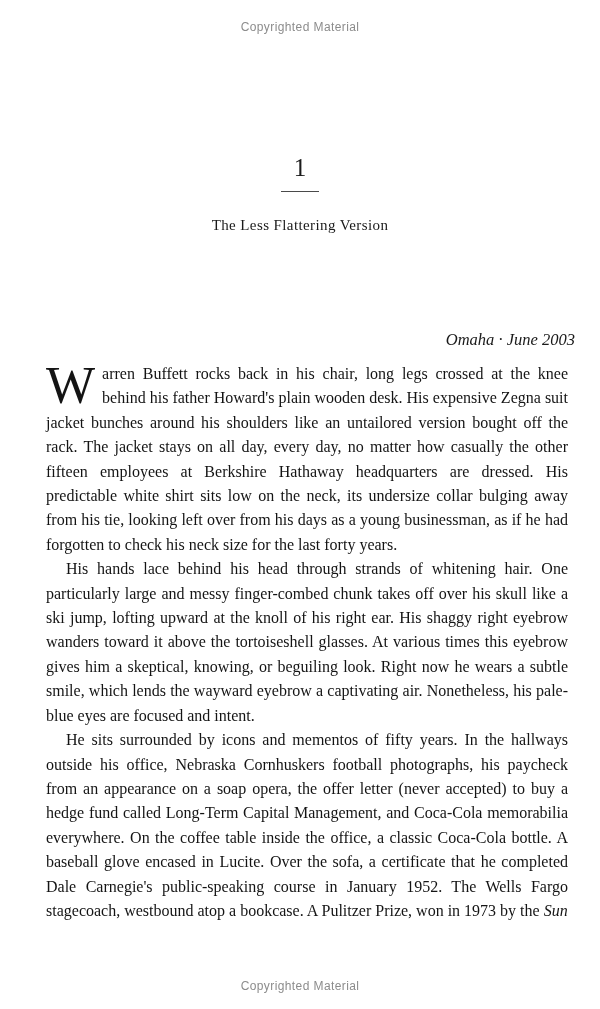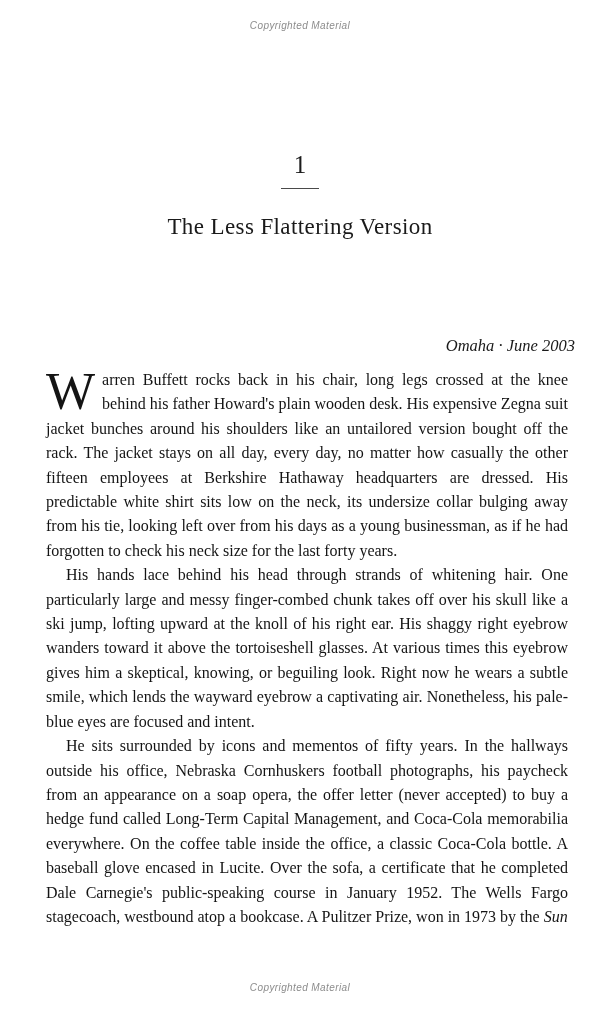--- a/index.html
+++ b/index.html
@@ -13,25 +13,24 @@
     overflow: hidden;
   }
   .page {
     width: 600px;
     height: 1009px;
     position: relative;
     background: #ffffff;
   }
   .copyright {
     font-family: "Liberation Sans", sans-serif;
-    font-size: 10px;
+    font-size: 12px;
     letter-spacing: 0.4px;
     color: #8c8c8c;
     text-align: center;
-    font-style: italic;
   }
   .copyright.top { padding-top: 20px; }
   .copyright.bottom {
     position: absolute;
     bottom: 16px;
     left: 0;
     width: 100%;
   }
   .chapter-number {
     margin-top: 120px;
@@ -42,21 +41,21 @@
   .chapter-rule {
     width: 38px;
     height: 0;
     border: none;
     border-top: 1.5px solid #4a4a4a;
     margin: 9px auto 0 auto;
   }
   .chapter-title {
     margin-top: 25px;
     text-align: center;
-    font-size: 23px;
+    font-size: 15px;
     font-weight: normal;
     letter-spacing: 0.4px;
     color: #1a1a1a;
   }
   .dateline {
     margin: 96px 25px 12px 46px;
     text-align: right;
     font-style: italic;
     font-size: 16.5px;
     color: #1a1a1a;

